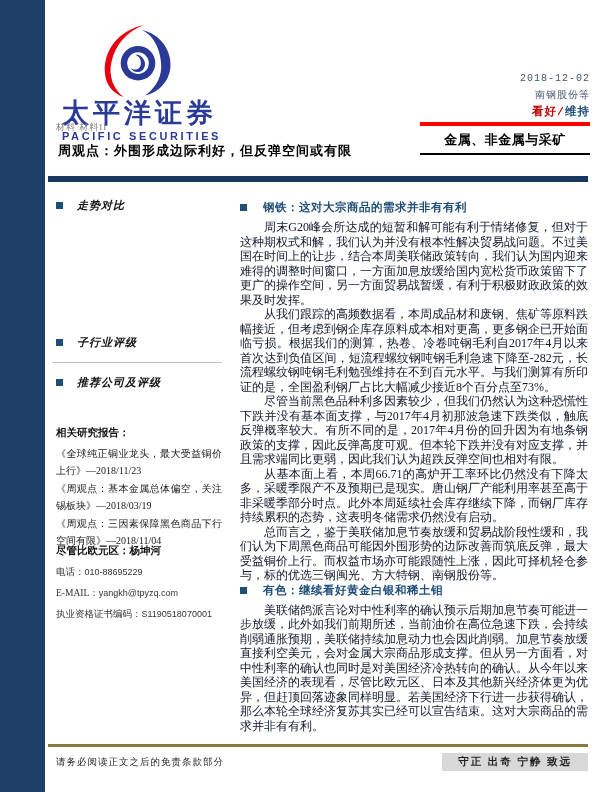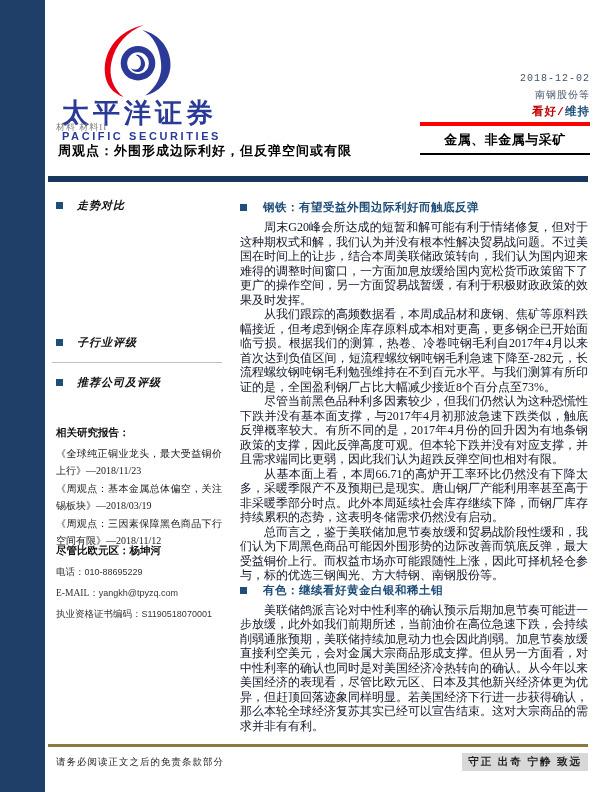--- a/index.html
+++ b/index.html
@@ -49,21 +49,21 @@
   .content{position:absolute;left:240px;top:200px;width:348px;}
   .sec-head{display:flex;align-items:center;margin-bottom:5px;}
   .sec-head .sq{margin-right:16px;}
   .sec-title{font-size:11.5px;font-weight:bold;color:#1F4E79;letter-spacing:0.5px;}
   .content p{margin:0;font-size:12px;line-height:14.5px;text-align:justify;text-indent:2em;color:#0f172a;}
   .sec2{display:block;margin-top:0;}
 
   
   .gold-rule{position:absolute;left:48px;top:744px;width:540px;height:2.5px;background:#8B7A3D;}
   .disclaimer{position:absolute;left:56px;top:756px;font-size:9.5px;color:#262626;letter-spacing:1px;}
-  .motto{position:absolute;right:24px;top:753px;background:#D8D8D8;padding:2px 6px;
+  .motto{position:absolute;right:24px;top:753px;background:#D8D8D8;padding:2px 16px;
          font-size:10.5px;font-weight:bold;color:#1f1f1f;letter-spacing:2px;}
 </style>
 </head>
 <body>
 
 <div class="page">
   <div class="left-strip"></div>
 
   <header class="brand">
     <span>
@@ -106,36 +106,36 @@
     <div class="side-divider" style="top:166px;"></div>
     <div class="side-item" style="top:179px;">
       <span class="sq"></span>
       <span>推荐公司及评级</span>
     </div>
 
     <div class="side-reports">
       <div class="side-h">相关研究报告：</div>
       <div class="report">《全球纯正铜业龙头，最大受益铜价上行》—2018/11/23</div>
       <div class="report">《周观点：基本金属总体偏空，关注锡板块》—2018/03/19</div>
-      <div class="report">《周观点：三因素保障黑色商品下行空间有限》—2018/11/12</div>
+      <div class="report">《周观点：三因素保障黑色商品下行空间有限》—2018/11/04</div>
     </div>
 
     <div class="analyst">
       <div class="side-h"><span>尽管比欧元区：</span><span>杨坤河</span></div>
       <div class="a-row"><span class="a-label">电话：</span><span class="a-val">010-88695229</span></div>
       <div class="a-row"><span class="a-label">E-MAIL：</span><span class="a-val">yangkh@tpyzq.com</span></div>
       <div class="a-row"><span class="a-label">执业资格证书编码：</span><span class="a-val">S1190518070001</span></div>
     </div>
   </aside>
 
   <main class="content">
     <section>
       <div class="sec-head">
         <span class="sq"></span>
-        <span class="sec-title">钢铁：有望受益外围边际利好而触底反弹</span>
+        <span class="sec-title">钢铁：这对大宗商品的需求并非有有利</span>
       </div>
       <p>周末G20峰会所达成的短暂和解可能有利于情绪修复，但对于这种期权式和解，我们认为并没有根本性解决贸易战问题。不过美国在时间上的让步，结合本周美联储政策转向，我们认为国内迎来难得的调整时间窗口，一方面加息放缓给国内宽松货币政策留下了更广的操作空间，另一方面贸易战暂缓，有利于积极财政政策的效果及时发挥。</p>
       <p>从我们跟踪的高频数据看，本周成品材和废钢、焦矿等原料跌幅接近，但考虑到钢企库存原料成本相对更高，更多钢企已开始面临亏损。根据我们的测算，热卷、冷卷吨钢毛利自2017年4月以来首次达到负值区间，短流程螺纹钢吨钢毛利急速下降至-282元，长流程螺纹钢吨钢毛利勉强维持在不到百元水平。与我们测算有所印证的是，全国盈利钢厂占比大幅减少接近8个百分点至73%。</p>
       <p>尽管当前黑色品种利多因素较少，但我们仍然认为这种恐慌性下跌并没有基本面支撑，与2017年4月初那波急速下跌类似，触底反弹概率较大。有所不同的是，2017年4月份的回升因为有地条钢政策的支撑，因此反弹高度可观。但本轮下跌并没有对应支撑，并且需求端同比更弱，因此我们认为超跌反弹空间也相对有限。</p>
       <p>从基本面上看，本周66.71的高炉开工率环比仍然没有下降太多，采暖季限产不及预期已是现实。唐山钢厂产能利用率甚至高于非采暖季部分时点。此外本周延续社会库存继续下降，而钢厂库存持续累积的态势，这表明冬储需求仍然没有启动。</p>
       <p>总而言之，鉴于美联储加息节奏放缓和贸易战阶段性缓和，我们认为下周黑色商品可能因外围形势的边际改善而筑底反弹，最大受益铜价上行。而权益市场亦可能跟随性上涨，因此可择机轻仓参与，标的优选三钢闽光、方大特钢、南钢股份等。</p>
     </section>
 
     <section class="sec2">
       <div class="sec-head">

